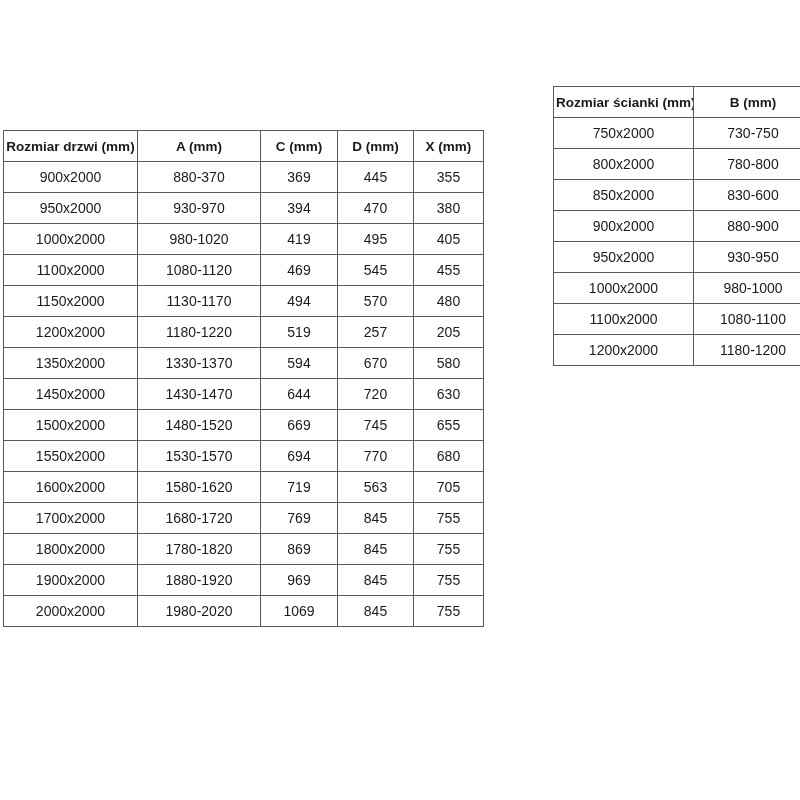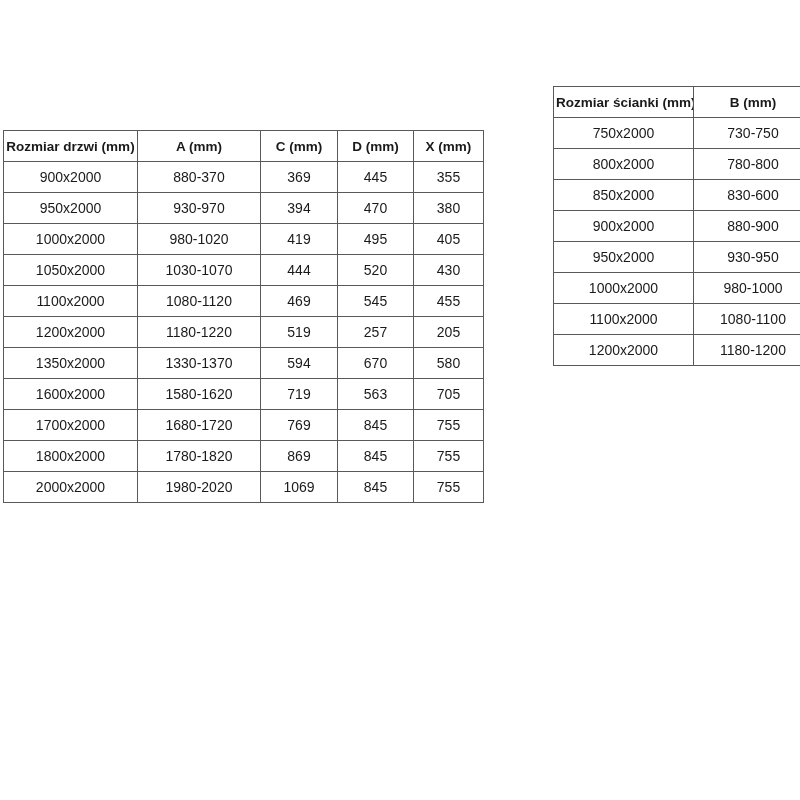--- a/index.html
+++ b/index.html
@@ -83,65 +83,93 @@
         <td>380</td>
       </tr>
       <tr>
         <td>1000x2000</td>
         <td>980-1020</td>
         <td>419</td>
         <td>495</td>
         <td>405</td>
       </tr>
       <tr>
-        <td>1050x2000</td>
-        <td>1030-1070</td>
-        <td>444</td>
-        <td>520</td>
-        <td>430</td>
-      </tr>
-      <tr>
         <td>1100x2000</td>
         <td>1080-1120</td>
         <td>469</td>
         <td>545</td>
         <td>455</td>
       </tr>
       <tr>
+        <td>1150x2000</td>
+        <td>1130-1170</td>
+        <td>494</td>
+        <td>570</td>
+        <td>480</td>
+      </tr>
+      <tr>
         <td>1200x2000</td>
         <td>1180-1220</td>
         <td>519</td>
         <td>257</td>
         <td>205</td>
       </tr>
       <tr>
         <td>1350x2000</td>
         <td>1330-1370</td>
         <td>594</td>
         <td>670</td>
         <td>580</td>
       </tr>
       <tr>
+        <td>1450x2000</td>
+        <td>1430-1470</td>
+        <td>644</td>
+        <td>720</td>
+        <td>630</td>
+      </tr>
+      <tr>
+        <td>1500x2000</td>
+        <td>1480-1520</td>
+        <td>669</td>
+        <td>745</td>
+        <td>655</td>
+      </tr>
+      <tr>
+        <td>1550x2000</td>
+        <td>1530-1570</td>
+        <td>694</td>
+        <td>770</td>
+        <td>680</td>
+      </tr>
+      <tr>
         <td>1600x2000</td>
         <td>1580-1620</td>
         <td>719</td>
         <td>563</td>
         <td>705</td>
       </tr>
       <tr>
         <td>1700x2000</td>
         <td>1680-1720</td>
         <td>769</td>
         <td>845</td>
         <td>755</td>
       </tr>
       <tr>
         <td>1800x2000</td>
         <td>1780-1820</td>
         <td>869</td>
+        <td>845</td>
+        <td>755</td>
+      </tr>
+      <tr>
+        <td>1900x2000</td>
+        <td>1880-1920</td>
+        <td>969</td>
         <td>845</td>
         <td>755</td>
       </tr>
       <tr>
         <td>2000x2000</td>
         <td>1980-2020</td>
         <td>1069</td>
         <td>845</td>
         <td>755</td>
       </tr>

